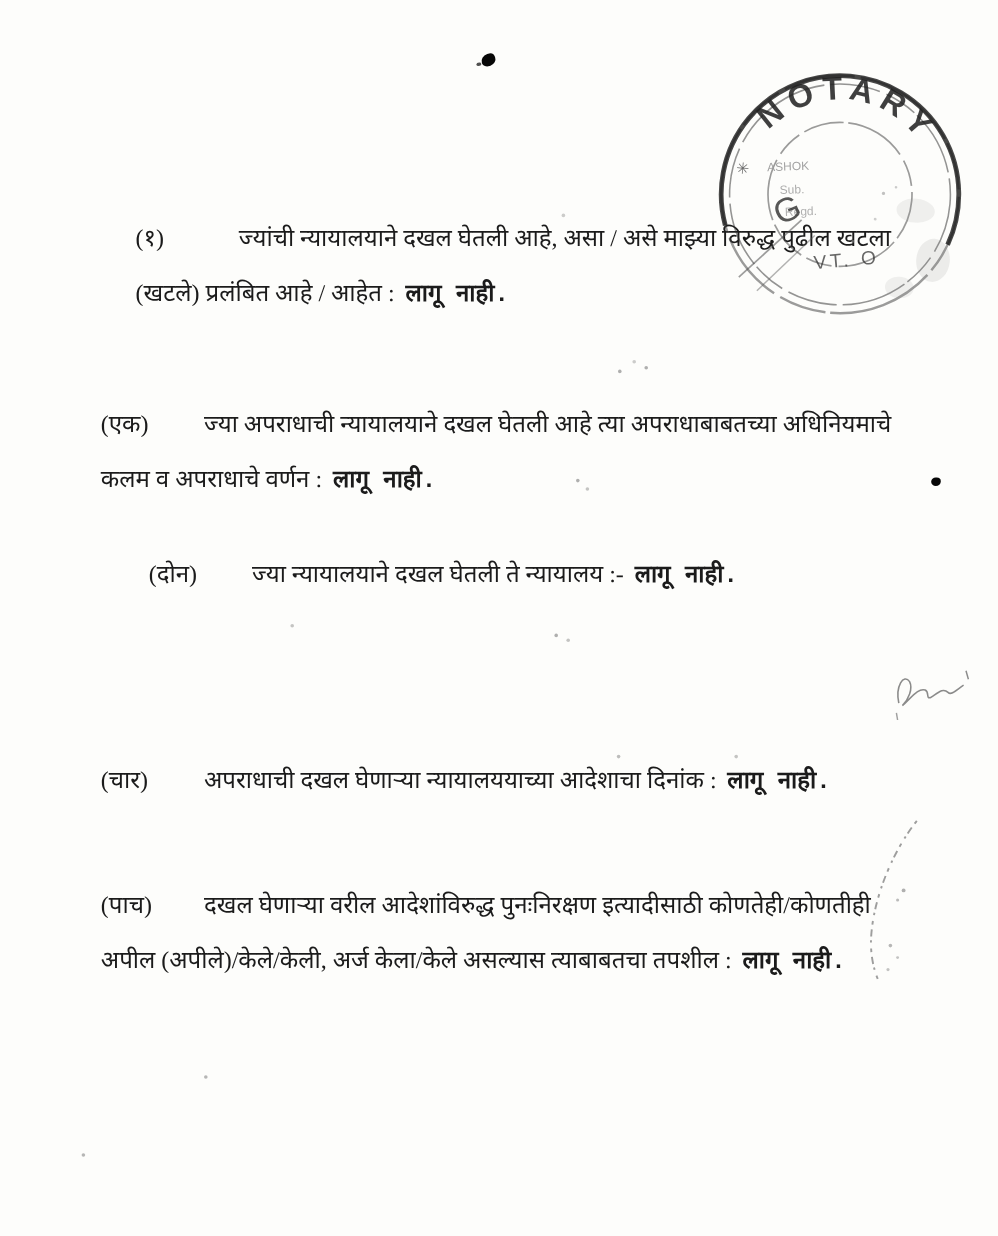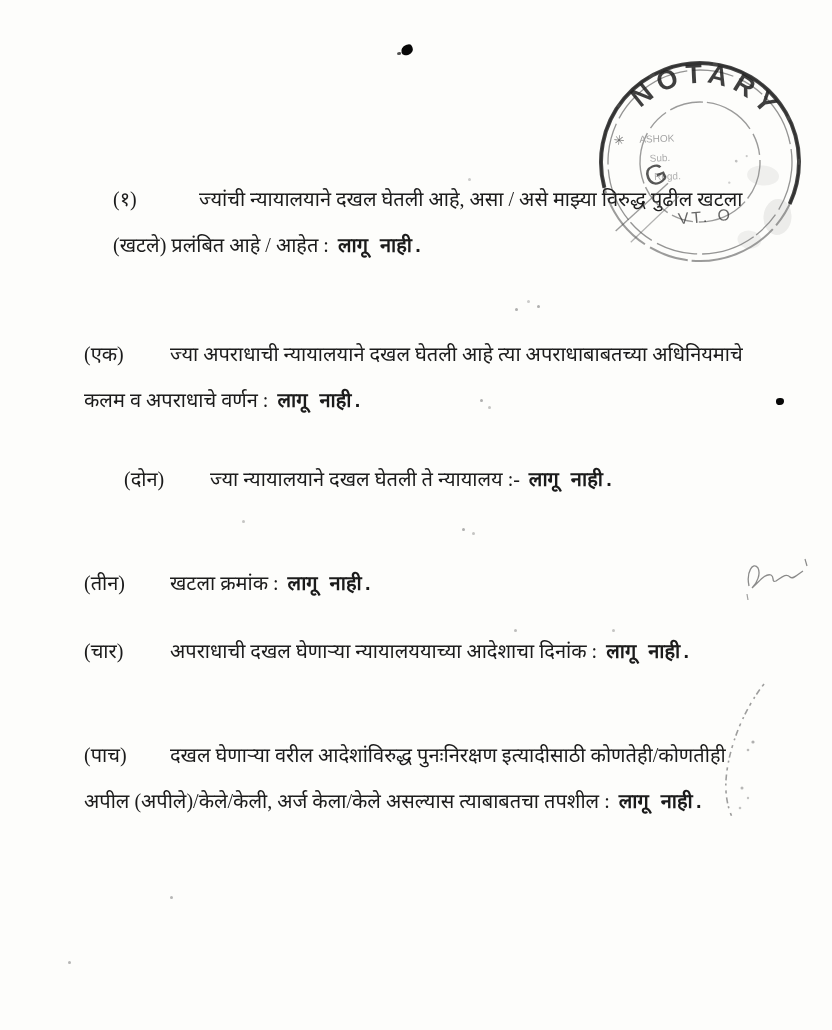--- a/index.html
+++ b/index.html
@@ -55,23 +55,20 @@
 
   <div class="clause" style="top:331px;">
     <span class="clabel">(एक)</span><span>ज्या अपराधाची न्यायालयाने दखल घेतली आहे त्या अपराधाबाबतच्या अधिनियमाचे</span><br>
     <span>कलम व अपराधाचे वर्णन :</span><span class="ans">लागू नाही.</span>
   </div>
 
   <div class="clause" style="top:456px;margin-left:40px;">
     <span class="clabel">(दोन)</span><span>ज्या न्यायालयाने दखल घेतली ते न्यायालय :-</span><span class="ans">लागू नाही.</span>
   </div>
 
-  <div class="clause" style="top:560px;">
-    <span class="clabel">(तीन)</span><span>खटला क्रमांक :</span><span class="ans">लागू नाही.</span>
-  </div>
 
   <div class="clause" style="top:628px;">
     <span class="clabel">(चार)</span><span>अपराधाची दखल घेणाऱ्या न्यायालययाच्या आदेशाचा दिनांक :</span><span class="ans">लागू नाही.</span>
   </div>
 
   <div class="clause" style="top:732px;">
     <span class="clabel">(पाच)</span><span>दखल घेणाऱ्या वरील आदेशांविरुद्ध पुनःनिरक्षण इत्यादीसाठी कोणतेही/कोणतीही</span><br>
     <span>अपील (अपीले)/केले/केली, अर्ज केला/केले असल्यास त्याबाबतचा तपशील :</span><span class="ans">लागू नाही.</span>
   </div>
 

